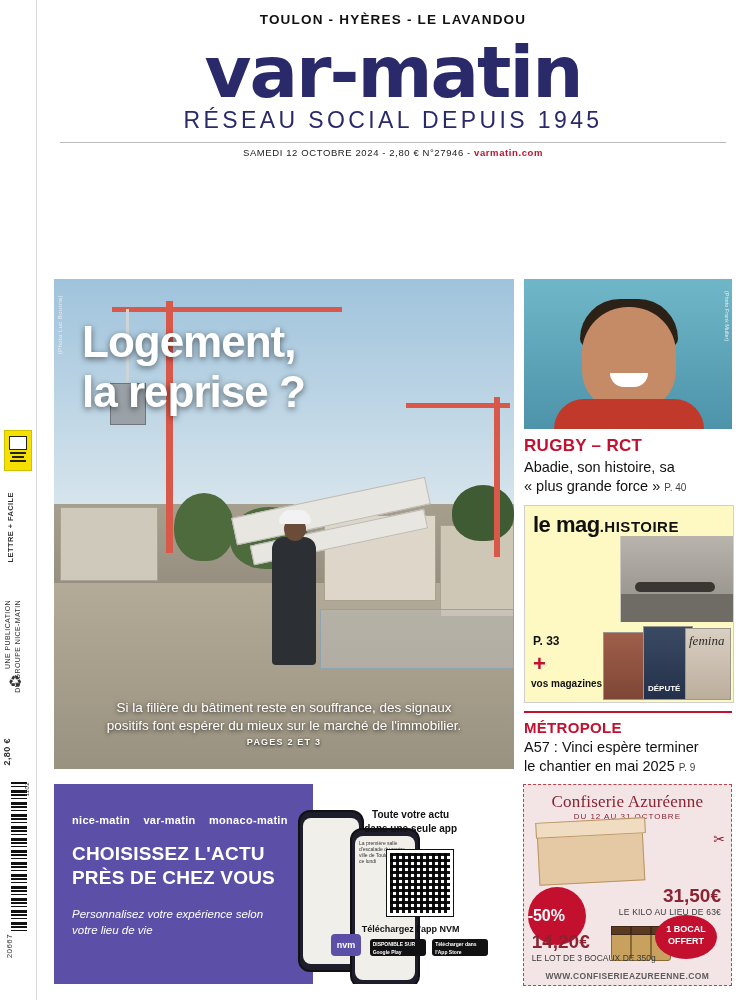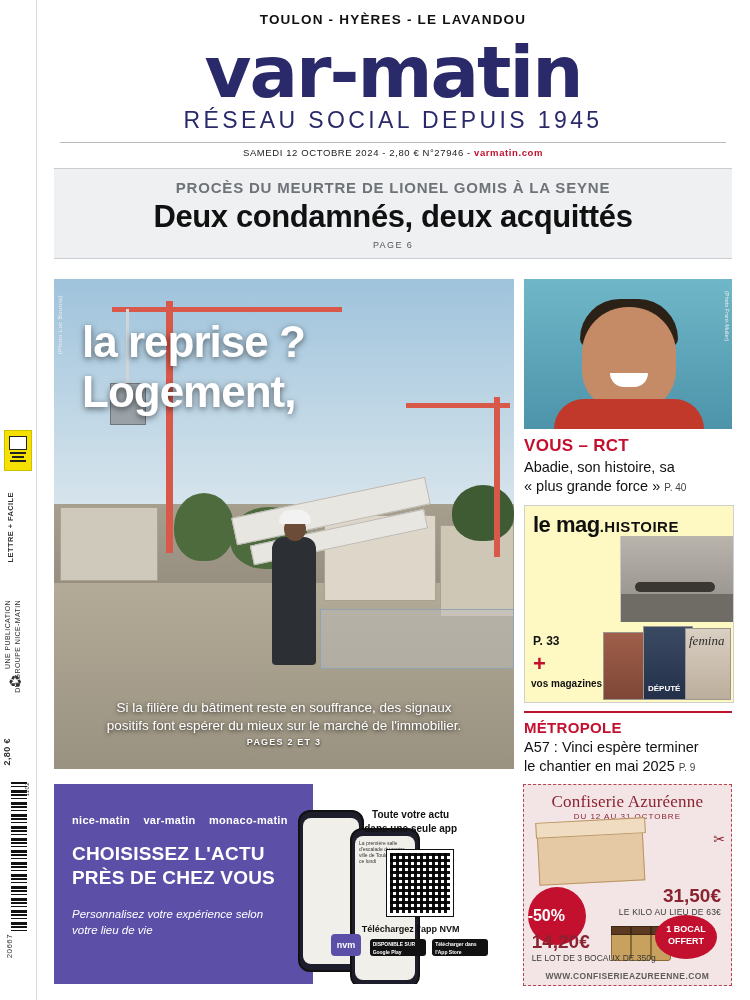--- a/index.html
+++ b/index.html
@@ -729,25 +729,20 @@
     <div class="title">var-matin</div>
     <div class="subtitle">RÉSEAU SOCIAL DEPUIS 1945</div>
   </div>
 
   <div class="rule-thin"></div>
 
   <div class="dateline">
     <span>SAMEDI 12 OCTOBRE 2024 - 2,80 € N°27946 - </span><span class="site">varmatin.com</span>
   </div>
 
-  <div class="topbox">
-    <div class="over">PROCÈS DU MEURTRE DE LIONEL GOMIS À LA SEYNE</div>
-    <div class="head">Deux condamnés, deux acquittés</div>
-    <div class="page-ref">PAGE 6</div>
-  </div>
 
   <div class="grid">
     <div class="cols">
 
       <div class="col-left">
         <div class="mainphoto">
           <div class="sky"></div>
           <div class="ground"></div>
           <div class="road"></div>
 
@@ -772,22 +767,22 @@
 
           <div class="bldg" style="left:266px; top:330px; width:192px; height:58px; background:rgba(190,190,190,.45); border-color:#8fa3b0;"></div>
 
           <div class="worker-body"></div>
           <div class="worker-head"></div>
           <div class="worker-helmet"></div>
 
           <div class="photo-credit">(Photo Luc Boutria)</div>
 
           <div class="overtitle">
+            <div>Logement,</div>
             <div>la reprise ?</div>
-            <div>Logement,</div>
           </div>
 
           <div class="standfirst">
             <div>Si la filière du bâtiment reste en souffrance, des signaux</div>
             <div>positifs font espérer du mieux sur le marché de l'immobilier.</div>
           </div>
 
           <div class="pages">PAGES 2 ET 3</div>
         </div>
       </div>
@@ -796,21 +791,21 @@
 
         <div class="rugby-photo">
           <div class="hair"></div>
           <div class="face"></div>
           <div class="smile"></div>
           <div class="shirt"></div>
           <div class="credit">(Photo Frank Muller)</div>
         </div>
 
         <div class="r-block">
-          <div class="r-kicker">VOUS – RCT</div>
+          <div class="r-kicker">RUGBY – RCT</div>
           <div class="r-text">
             <div>Abadie, son histoire, sa</div>
             <div>
               <span>« plus grande force »</span>
               <span class="pref">P. 40</span>
             </div>
           </div>
         </div>
 
         <div class="magbox">

